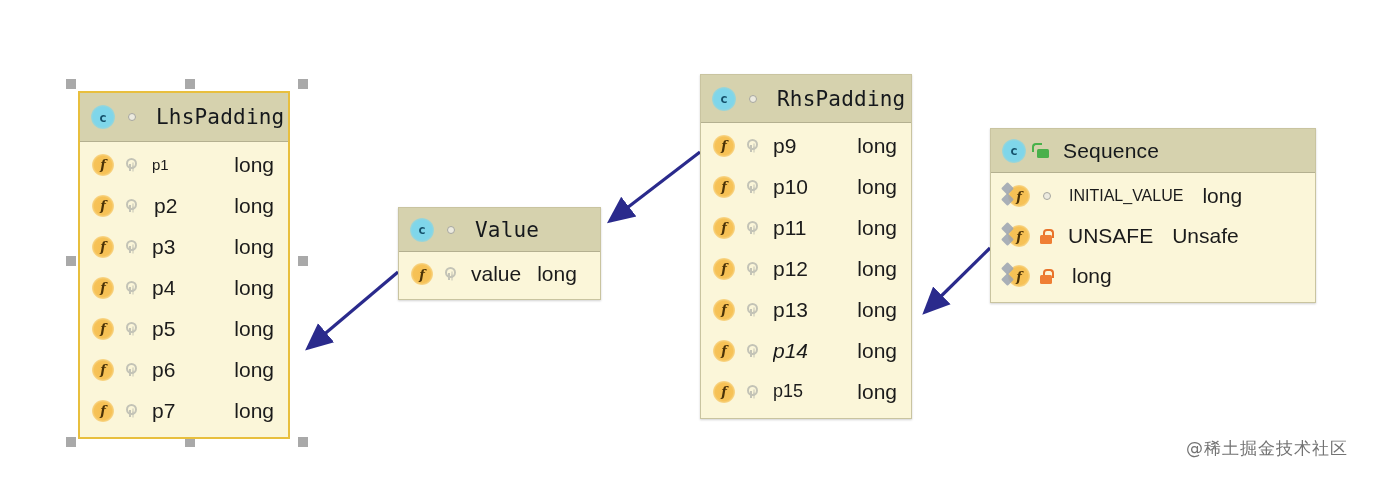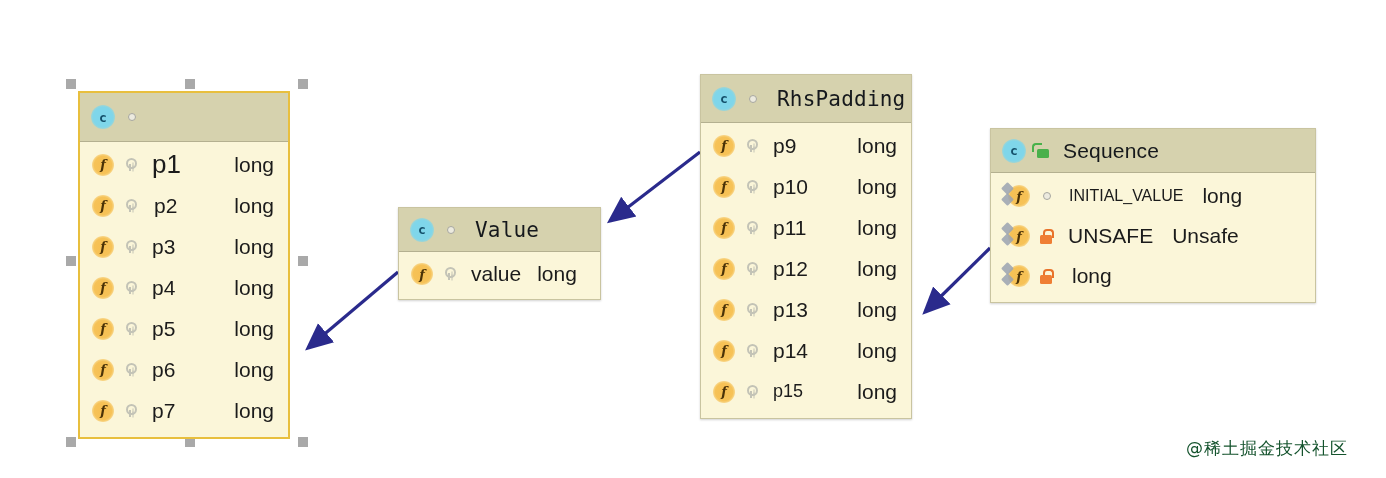--- a/index.html
+++ b/index.html
@@ -131,21 +131,21 @@
     background:#4ab04b;border-radius:1.5px;
   }
 
   
   .handle{
     position:absolute;width:10px;height:10px;background:#a9a9a9;
   }
 
   
   .watermark{
-    position:absolute;color:#14532d;font-size:17px;
+    position:absolute;color:#737373;font-size:17px;
     font-family:"DejaVu Sans","Liberation Sans",sans-serif;
     white-space:nowrap;letter-spacing:1px;
   }
 </style>
 </head>
 <body>
 
 <div id="canvas">
 
   <svg id="edges" viewBox="0 0 1386 478">
@@ -165,26 +165,27 @@
   <div class="handle" style="left:66px;  top:256px;"></div>
   <div class="handle" style="left:298px; top:256px;"></div>
   <div class="handle" style="left:66px;  top:437px;"></div>
   <div class="handle" style="left:185px; top:437px;"></div>
   <div class="handle" style="left:298px; top:437px;"></div>
 
   <div class="uml selected" style="left:78px; top:91px; width:212px;">
     <div class="uml-header" style="height:49px; padding:0 10px 0 11px; gap:9px;">
       <span class="ico ico-class">c</span>
       <span class="vis vis-public"></span>
+      <span class="cls-title" style="font-size:21px; margin-left:7px;">LhsPadding</span>
     </div>
     <div class="uml-body" style="padding-bottom:6px;">
       <div class="uml-row" style="height:41px; padding:0 14px 0 12px; gap:8px;">
         <span class="ico ico-field">f</span>
         <span class="vis vis-key"></span>
-        <span class="cell-name" style="font-size:26px; margin-left:6px;">p1</span>
+        <span class="cell-name" style="font-size:15px; margin-left:6px;">p1</span>
         <span class="cell-type" style="font-size:21px;">long</span>
       </div>
       <div class="uml-row" style="height:41px; padding:0 14px 0 12px; gap:8px;">
         <span class="ico ico-field">f</span>
         <span class="vis vis-key"></span>
         <span class="cell-name" style="font-size:21px; margin-left:8px;">p2</span>
         <span class="cell-type" style="font-size:21px;">long</span>
       </div>
       <div class="uml-row" style="height:41px; padding:0 14px 0 12px; gap:8px;">
         <span class="ico ico-field">f</span>
@@ -268,21 +269,21 @@
       </div>
       <div class="uml-row" style="height:41px; padding:0 14px 0 12px; gap:8px;">
         <span class="ico ico-field">f</span>
         <span class="vis vis-key"></span>
         <span class="cell-name" style="font-size:21px; margin-left:6px;">p13</span>
         <span class="cell-type" style="font-size:21px;">long</span>
       </div>
       <div class="uml-row" style="height:41px; padding:0 14px 0 12px; gap:8px;">
         <span class="ico ico-field">f</span>
         <span class="vis vis-key"></span>
-        <span class="cell-name" style="font-size:21px; margin-left:6px;">p14</span>
+        <span class="cell-name" style="font-size:21px; margin-left:6px;font-style:italic;">p14</span>
         <span class="cell-type" style="font-size:21px;">long</span>
       </div>
       <div class="uml-row" style="height:41px; padding:0 14px 0 12px; gap:8px;">
         <span class="ico ico-field">f</span>
         <span class="vis vis-key"></span>
         <span class="cell-name" style="font-size:18px; margin-left:6px;">p15</span>
         <span class="cell-type" style="font-size:21px;">long</span>
       </div>
     </div>
   </div>

